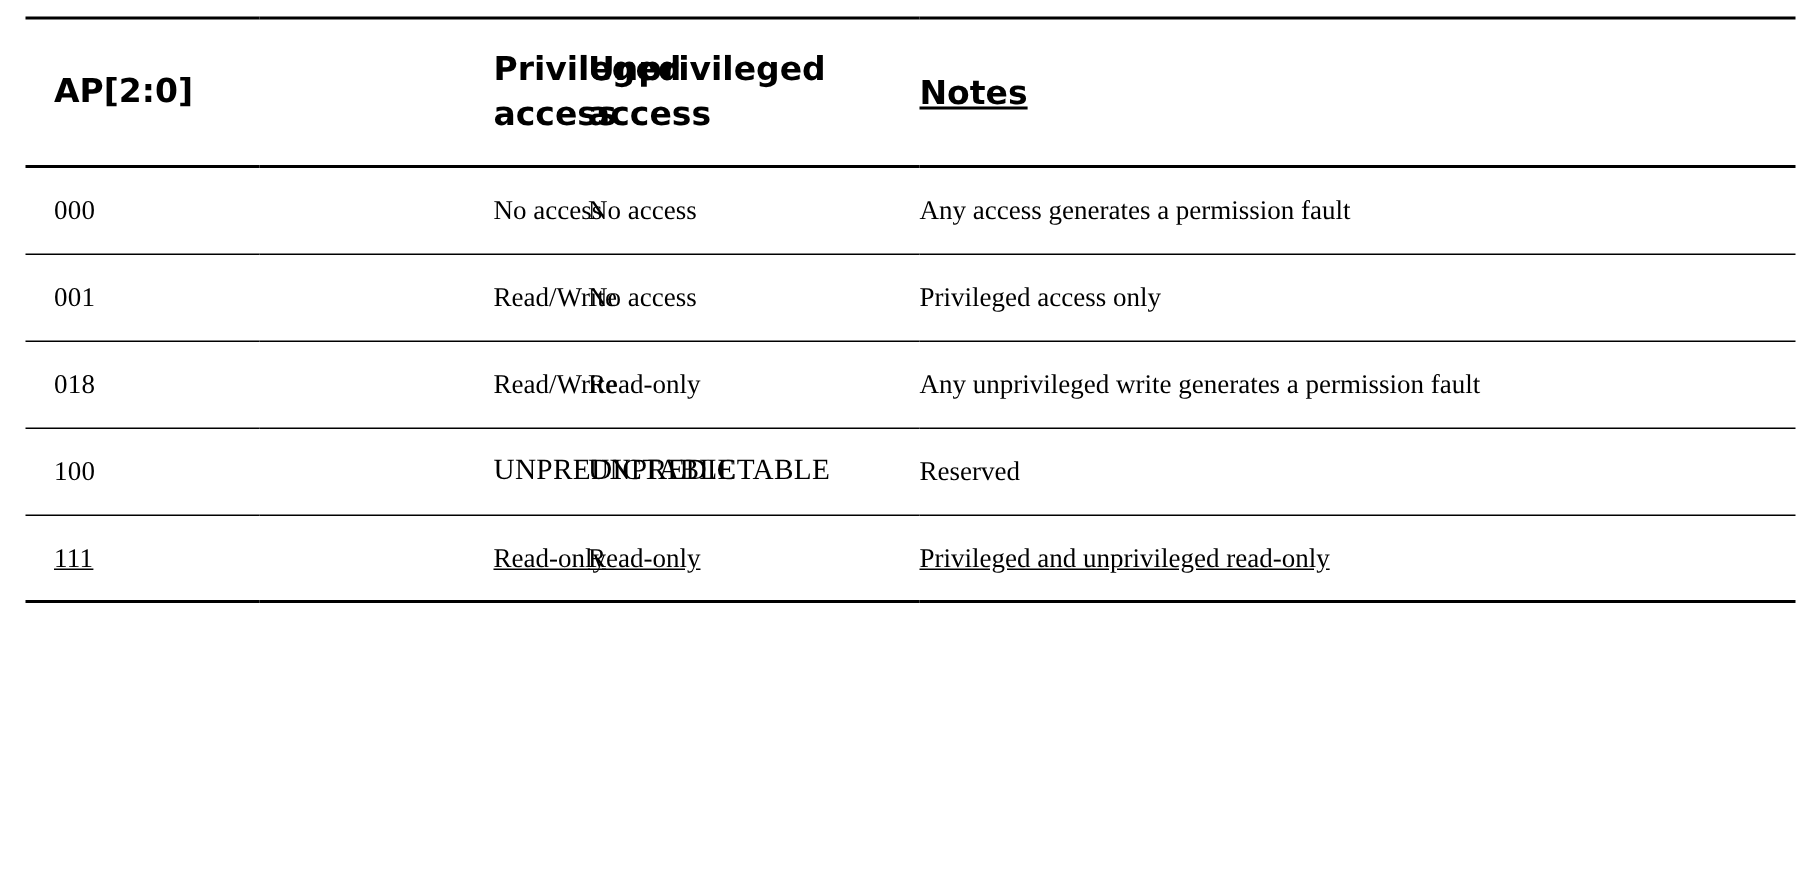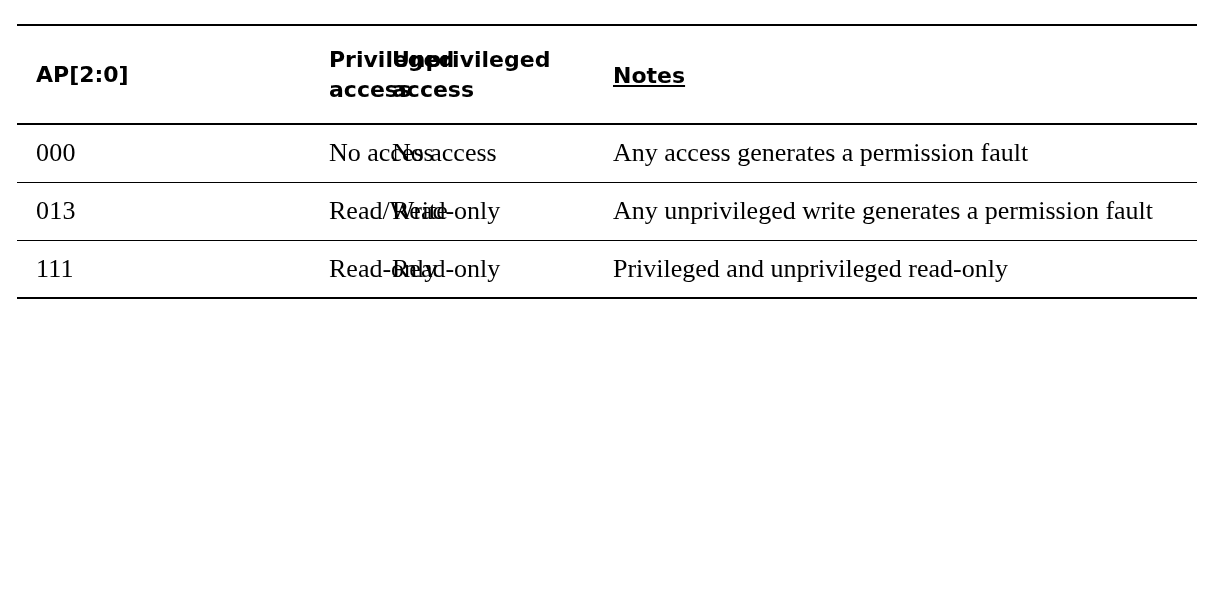--- a/index.html
+++ b/index.html
@@ -12,40 +12,41 @@
     height: 594px;
     overflow: hidden;
     font-family: "Liberation Serif", "DejaVu Serif", serif;
     color: #000000;
     -webkit-font-smoothing: antialiased;
   }
 
   .table-wrap {
     position: absolute;
     left: 17px;
-    top: 24px;
+    top: 11px;
     width: 1180px;
   }
 
   table.ap-table {
     width: 1180px;
     border-collapse: collapse;
     table-layout: fixed;
   }
 
   
   table.ap-table > thead > tr > th {
     border-top: 2px solid #000;
     border-bottom: 2px solid #000;
   }
   table.ap-table > tbody > tr > td {
     border-bottom: 1.5px solid #000;
   }
   table.ap-table > tbody > tr:last-child > td {
     border-bottom: 2px solid #000;
+    text-decoration: underline;
   }
 
   
   thead th {
     font-family: "DejaVu Sans", "Liberation Sans", sans-serif;
     font-weight: bold;
     font-size: 22px;
     line-height: 30px;
     text-align: left;
     vertical-align: middle;
@@ -58,21 +59,21 @@
   }
   thead th.col-notes .hdr-inner {
     position: relative;
     top: 1px;
     text-decoration: underline;
   }
 
   
   tbody td {
     font-family: "Liberation Serif", "DejaVu Serif", serif;
-    font-size: 26px;
+    font-size: 18px;
     line-height: 30px;
     text-align: left;
     vertical-align: middle;
     height: 58px;
     padding: 0;
     white-space: nowrap;
     box-sizing: border-box;
   }
   tbody td.cell-ap {
     letter-spacing: 0.2px;
@@ -124,24 +125,36 @@
       </tr>
     </thead>
     <tbody id="table-body">
         <tr>
           <td class="cell-ap">000</td>
           <td class="cell-priv">No access</td>
           <td class="cell-unpriv">No access</td>
           <td class="cell-notes">Any access generates a permission fault</td>
         </tr>
         <tr>
-          <td class="cell-ap">013</td>
+          <td class="cell-ap">001</td>
+          <td class="cell-priv">Read/Write</td>
+          <td class="cell-unpriv">No access</td>
+          <td class="cell-notes">Privileged access only</td>
+        </tr>
+        <tr>
+          <td class="cell-ap">018</td>
           <td class="cell-priv">Read/Write</td>
           <td class="cell-unpriv">Read-only</td>
           <td class="cell-notes">Any unprivileged write generates a permission fault</td>
+        </tr>
+        <tr>
+          <td class="cell-ap">100</td>
+          <td class="cell-priv small-caps">UNPREDICTABLE</td>
+          <td class="cell-unpriv small-caps">UNPREDICTABLE</td>
+          <td class="cell-notes">Reserved</td>
         </tr>
         <tr>
           <td class="cell-ap">111</td>
           <td class="cell-priv">Read-only</td>
           <td class="cell-unpriv">Read-only</td>
           <td class="cell-notes">Privileged and unprivileged read-only</td>
         </tr>
       </tbody>
   </table>
 </div>

